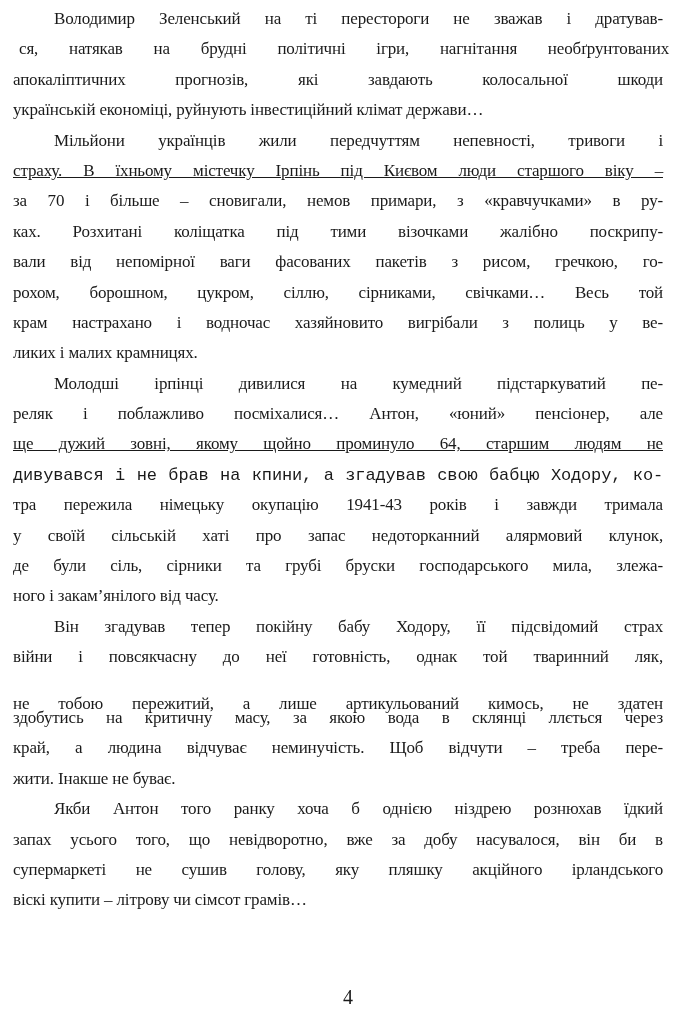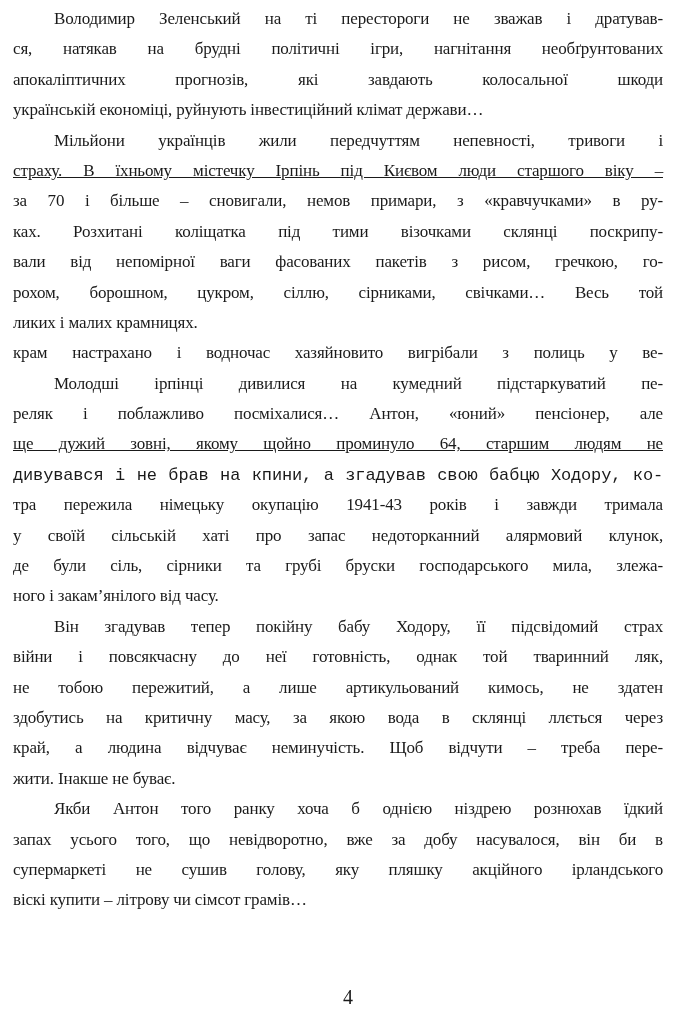--- a/index.html
+++ b/index.html
@@ -55,51 +55,51 @@
       color: #1a1a1a;
     }
   </style>
 </head>
 <body>
 
 <div class="page">
 
   <div class="paragraph">
     <div class="line indent"><span style="width: 609px; display: inline-block; text-align: justify; text-align-last: justify;">Володимир Зеленський на ті перестороги не зважав і дратував-</span></div>
-    <div class="line"><span style="width: 650px; display: inline-block; text-align: justify; text-align-last: justify;">ся, натякав на брудні політичні ігри, нагнітання необґрунтованих</span></div>
+    <div class="line"><span style="width: 650px; display: inline-block; text-align: justify; text-align-last: justify; margin-left: 6px;">ся, натякав на брудні політичні ігри, нагнітання необґрунтованих</span></div>
     <div class="line"><span style="width: 650px; display: inline-block; text-align: justify; text-align-last: justify;">апокаліптичних прогнозів, які завдають колосальної шкоди</span></div>
     <div class="line last"><span style="width: auto; display: inline-block;">українській економіці, руйнують інвестиційний клімат держави…</span></div>
   </div>
 
   <div class="paragraph">
     <div class="line indent"><span style="width: 609px; display: inline-block; text-align: justify; text-align-last: justify;">Мільйони українців жили передчуттям непевності, тривоги і</span></div>
     <div class="line"><span style="width: 650px; display: inline-block; text-align: justify; text-align-last: justify; text-decoration: underline;">страху. В їхньому містечку Ірпінь під Києвом люди старшого віку –</span></div>
     <div class="line"><span style="width: 650px; display: inline-block; text-align: justify; text-align-last: justify;">за 70 і більше – сновигали, немов примари, з «кравчучками» в ру-</span></div>
-    <div class="line"><span style="width: 650px; display: inline-block; text-align: justify; text-align-last: justify;">ках. Розхитані коліщатка під тими візочками склянці поскрипу-</span></div>
+    <div class="line"><span style="width: 650px; display: inline-block; text-align: justify; text-align-last: justify;">ках. Розхитані коліщатка під тими візочками жалібно поскрипу-</span></div>
     <div class="line"><span style="width: 650px; display: inline-block; text-align: justify; text-align-last: justify;">вали від непомірної ваги фасованих пакетів з рисом, гречкою, го-</span></div>
     <div class="line"><span style="width: 650px; display: inline-block; text-align: justify; text-align-last: justify;">рохом, борошном, цукром, сіллю, сірниками, свічками… Весь той</span></div>
+    <div class="line"><span style="width: 650px; display: inline-block; text-align: justify; text-align-last: justify;">крам настрахано і водночас хазяйновито вигрібали з полиць у ве-</span></div>
     <div class="line last"><span style="width: auto; display: inline-block;">ликих і малих крамницях.</span></div>
-    <div class="line"><span style="width: 650px; display: inline-block; text-align: justify; text-align-last: justify;">крам настрахано і водночас хазяйновито вигрібали з полиць у ве-</span></div>
   </div>
 
   <div class="paragraph">
     <div class="line indent"><span style="width: 609px; display: inline-block; text-align: justify; text-align-last: justify;">Молодші ірпінці дивилися на кумедний підстаркуватий пе-</span></div>
     <div class="line"><span style="width: 650px; display: inline-block; text-align: justify; text-align-last: justify;">реляк і поблажливо посміхалися… Антон, «юний» пенсіонер, але</span></div>
     <div class="line"><span style="width: 650px; display: inline-block; text-align: justify; text-align-last: justify; text-decoration: underline;">ще дужий зовні, якому щойно проминуло 64, старшим людям не</span></div>
     <div class="line"><span style="width: 650px; display: inline-block; text-align: justify; text-align-last: justify; font-family: Liberation Mono, monospace;">дивувався і не брав на кпини, а згадував свою бабцю Ходору, ко-</span></div>
     <div class="line"><span style="width: 650px; display: inline-block; text-align: justify; text-align-last: justify;">тра пережила німецьку окупацію 1941-43 років і завжди тримала</span></div>
     <div class="line"><span style="width: 650px; display: inline-block; text-align: justify; text-align-last: justify;">у своїй сільській хаті про запас недоторканний алярмовий клунок,</span></div>
     <div class="line"><span style="width: 650px; display: inline-block; text-align: justify; text-align-last: justify;">де були сіль, сірники та грубі бруски господарського мила, злежа-</span></div>
     <div class="line last"><span style="width: auto; display: inline-block;">ного і закам’янілого від часу.</span></div>
   </div>
 
   <div class="paragraph">
     <div class="line indent"><span style="width: 609px; display: inline-block; text-align: justify; text-align-last: justify;">Він згадував тепер покійну бабу Ходору, її підсвідомий страх</span></div>
     <div class="line"><span style="width: 650px; display: inline-block; text-align: justify; text-align-last: justify;">війни і повсякчасну до неї готовність, однак той тваринний ляк,</span></div>
-    <div class="line"><span style="width: 650px; display: inline-block; text-align: justify; text-align-last: justify;">не тобою пережитий, а лише артикульований кимось, не здатен</span></div>
+    <div class="line"><span style="width: 650px; display: inline-block; text-align: justify; text-align-last: justify; margin-top: 16px;">не тобою пережитий, а лише артикульований кимось, не здатен</span></div>
     <div class="line"><span style="width: 650px; display: inline-block; text-align: justify; text-align-last: justify;">здобутись на критичну масу, за якою вода в склянці ллється через</span></div>
     <div class="line"><span style="width: 650px; display: inline-block; text-align: justify; text-align-last: justify;">край, а людина відчуває неминучість. Щоб відчути – треба пере-</span></div>
     <div class="line last"><span style="width: auto; display: inline-block;">жити. Інакше не буває.</span></div>
   </div>
 
   <div class="paragraph">
     <div class="line indent"><span style="width: 609px; display: inline-block; text-align: justify; text-align-last: justify;">Якби Антон того ранку хоча б однією ніздрею рознюхав  їдкий</span></div>
     <div class="line"><span style="width: 650px; display: inline-block; text-align: justify; text-align-last: justify;">запах усього того, що невідворотно, вже за добу насувалося, він би в</span></div>
     <div class="line"><span style="width: 650px; display: inline-block; text-align: justify; text-align-last: justify;">супермаркеті не сушив голову, яку пляшку акційного ірландського</span></div>
     <div class="line last"><span style="width: auto; display: inline-block;">віскі купити – літрову чи сімсот грамів…</span></div>

